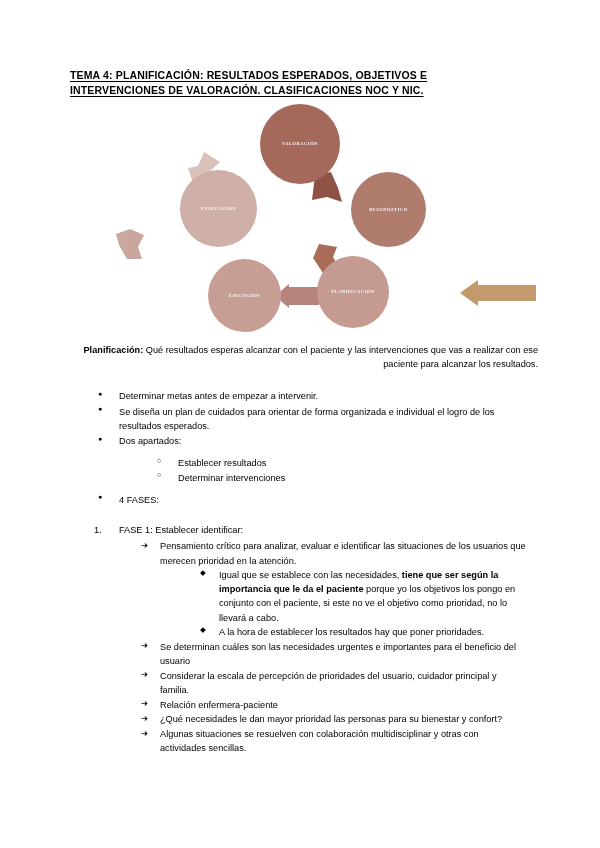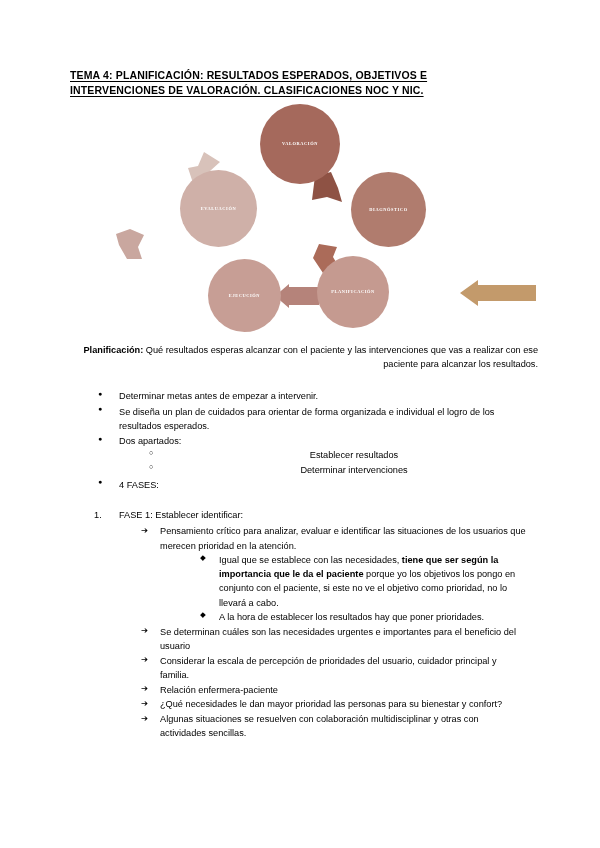--- a/index.html
+++ b/index.html
@@ -124,23 +124,22 @@
   }
   ul.level1 > li::before {
     content: "\25CF";
     position: absolute;
     left: 0;
     top: -0.5px;
     font-size: 7px;
   }
   ul.level2 {
     list-style: none;
-    margin: 0;
+    margin: 8px;
     padding: 0 0 0 30px;
-    text-align: center;
   }
   ul.level2 > li {
     font-size: 9.2px;
     line-height: 1.55;
     position: relative;
     padding-left: 21px;
   }
   ul.level2 > li::before {
     content: "\25CB";
     position: absolute;

